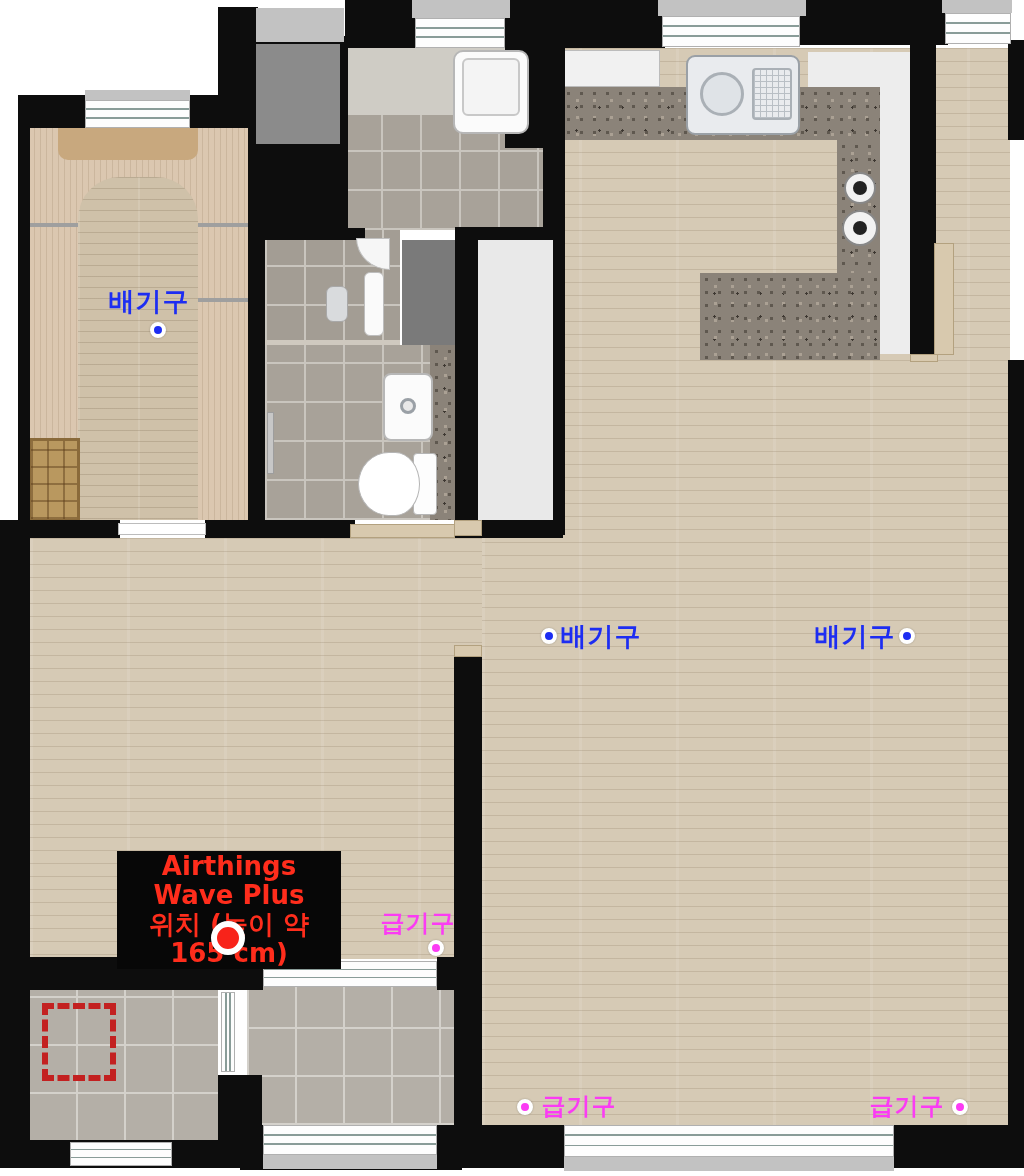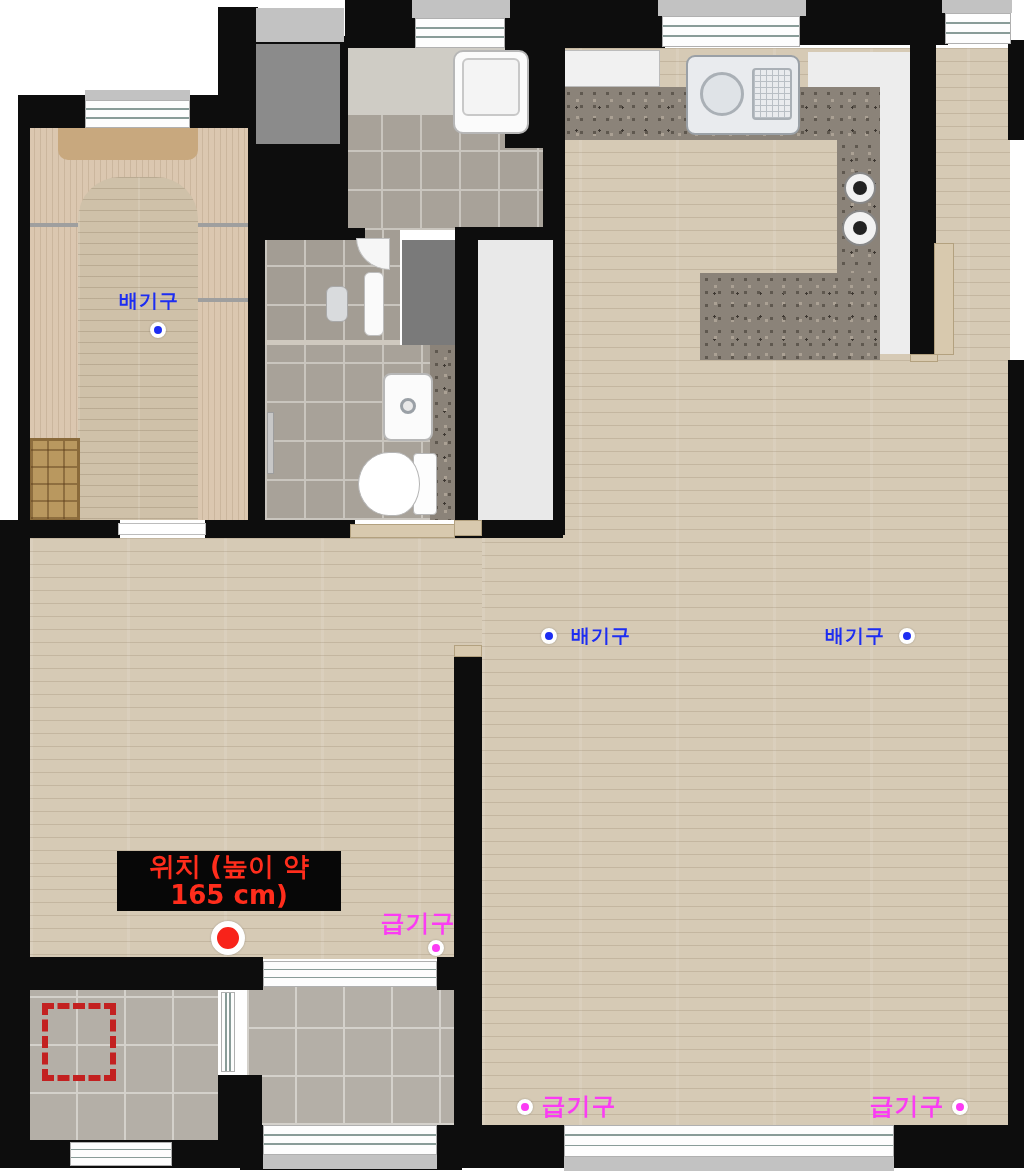--- a/index.html
+++ b/index.html
@@ -33,21 +33,21 @@
   .cap{background:#c2c2c2;}
   .win{background:#fdfdfd;border:1px solid #b0b0b0;background-image:
     linear-gradient(to bottom,rgba(0,0,0,0) 28%,#899c98 28%,#899c98 34%,rgba(0,0,0,0) 34%,rgba(0,0,0,0) 62%,#899c98 62%,#899c98 68%,rgba(0,0,0,0) 68%);}
   .winv{background:#fdfdfd;border:1px solid #b0b0b0;background-image:
     linear-gradient(to right,rgba(0,0,0,0) 28%,#899c98 28%,#899c98 40%,rgba(0,0,0,0) 40%,rgba(0,0,0,0) 60%,#899c98 60%,#899c98 72%,rgba(0,0,0,0) 72%);}
   .wh{background:#ffffff;border:1px solid #bcbcbc;}
   .thr{background:#d8c9ae;border:1px solid #b3a17f;}
   .fix{background:#fbfbfb;border:2px solid #b7b7b7;border-radius:8px;}
   .dot{border-radius:50%;transform:translate(-50%,-50%);border:4px solid #ffffff;box-shadow:0 0 2px rgba(0,0,0,.25);}
   .mlabel{transform:translate(-50%,-50%);font-weight:bold;white-space:nowrap;letter-spacing:1px;}
-  .vlabel{font-size:19px;}
+  .vlabel{font-size:26px;}
   .slabel{font-size:24px;}
   .devbox{width:224px;text-align:center;font-size:26px;line-height:29px;font-weight:bold;padding:1px 4px;}
   .burner{border-radius:50%;background:#f2f2f2;border:2px solid #888;}
   .burner i{position:absolute;left:50%;top:50%;width:14px;height:14px;border-radius:50%;background:#222;transform:translate(-50%,-50%);}
 </style>
 </head>
 <body>
 
 <div id="plan">
 
@@ -172,19 +172,20 @@
   <div class="mlabel slabel" style="left: 418px; top: 923px; color: rgb(251, 59, 244);">급기구</div>
   <div class="dot" style="left: 436px; top: 948px; width: 16px; height: 16px; background: rgb(251, 59, 244);"></div>
 
   <div class="dot" style="left: 525px; top: 1107px; width: 16px; height: 16px; background: rgb(251, 59, 244);"></div>
   <div class="mlabel slabel" style="left: 579px; top: 1106px; color: rgb(251, 59, 244);">급기구</div>
 
   <div class="mlabel slabel" style="left: 907px; top: 1106px; color: rgb(251, 59, 244);">급기구</div>
   <div class="dot" style="left: 960px; top: 1107px; width: 16px; height: 16px; background: rgb(251, 59, 244);"></div>
 
   <div class="devbox" style="left: 117px; top: 851px; background: rgb(7, 7, 7); color: rgb(255, 45, 28);">
+    <span style="position:static;display:block;">Airthings Wave Plus</span>
     <span style="position:static;display:block;">위치 (높이 약 165 cm)</span>
   </div>
   <div class="dot" style="left: 228px; top: 938px; width: 34px; height: 34px; border-width: 6px; background: rgb(248, 35, 26);"></div>
 
   <div style="left:42px;top:1003px;width:74px;height:78px;border:6px dashed #c32020;background:transparent;"></div>
 
 </div>
 
 </body></html>

